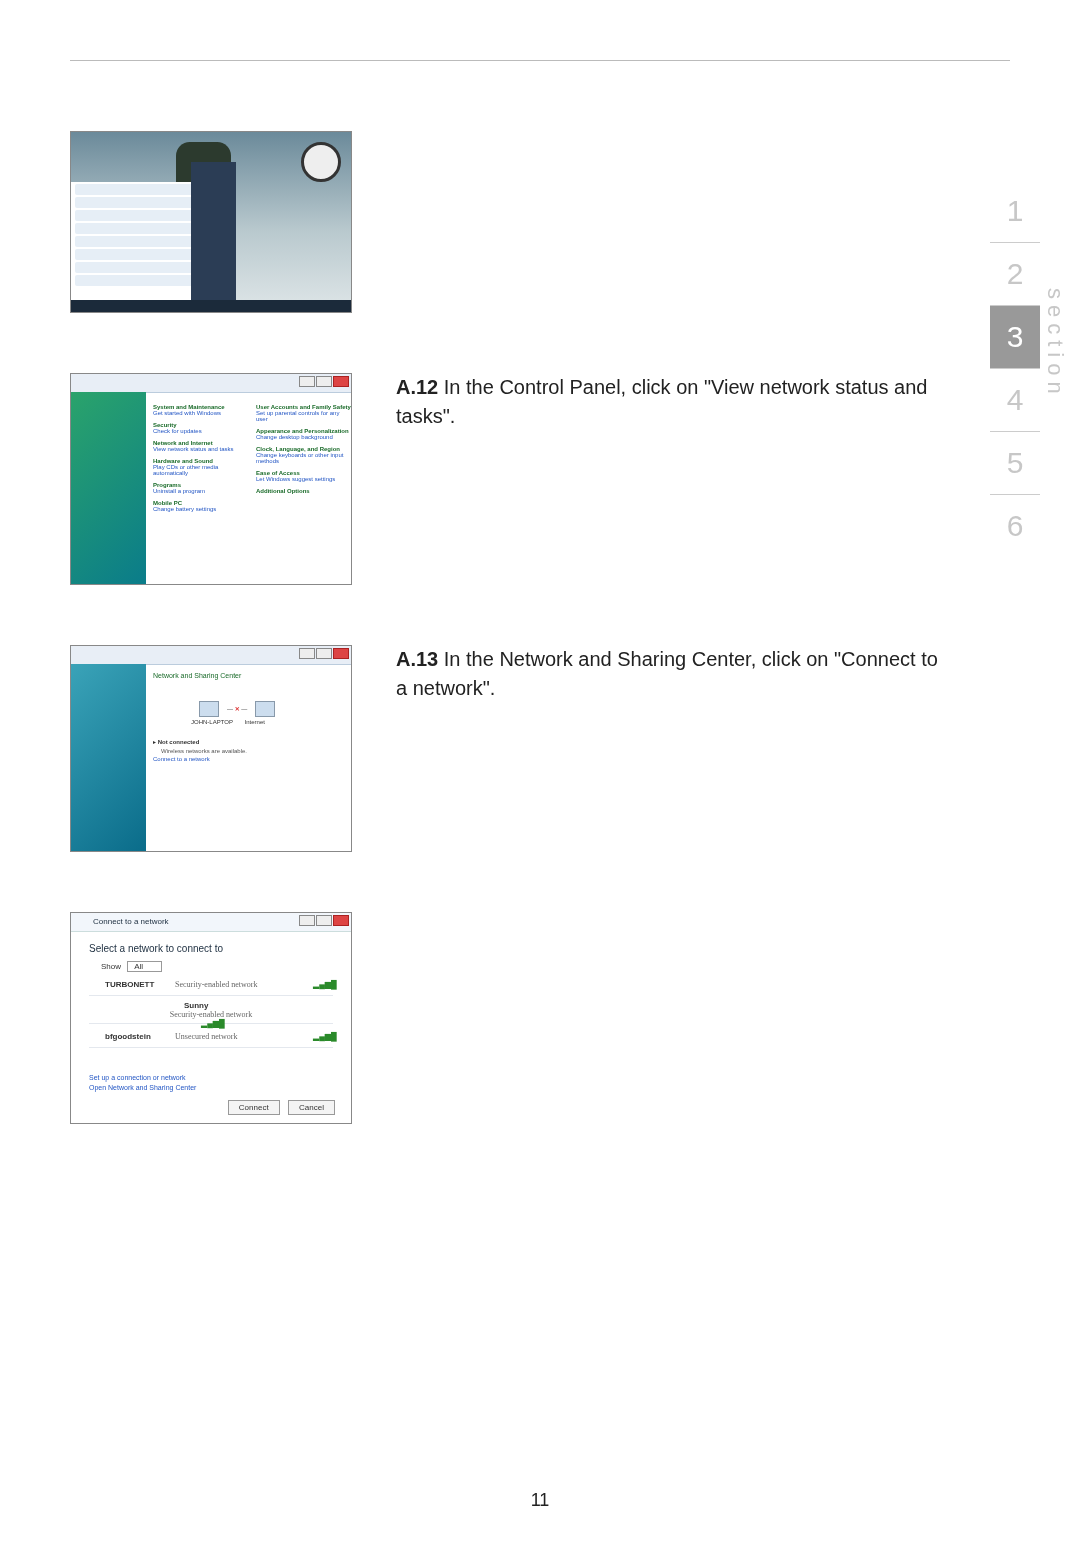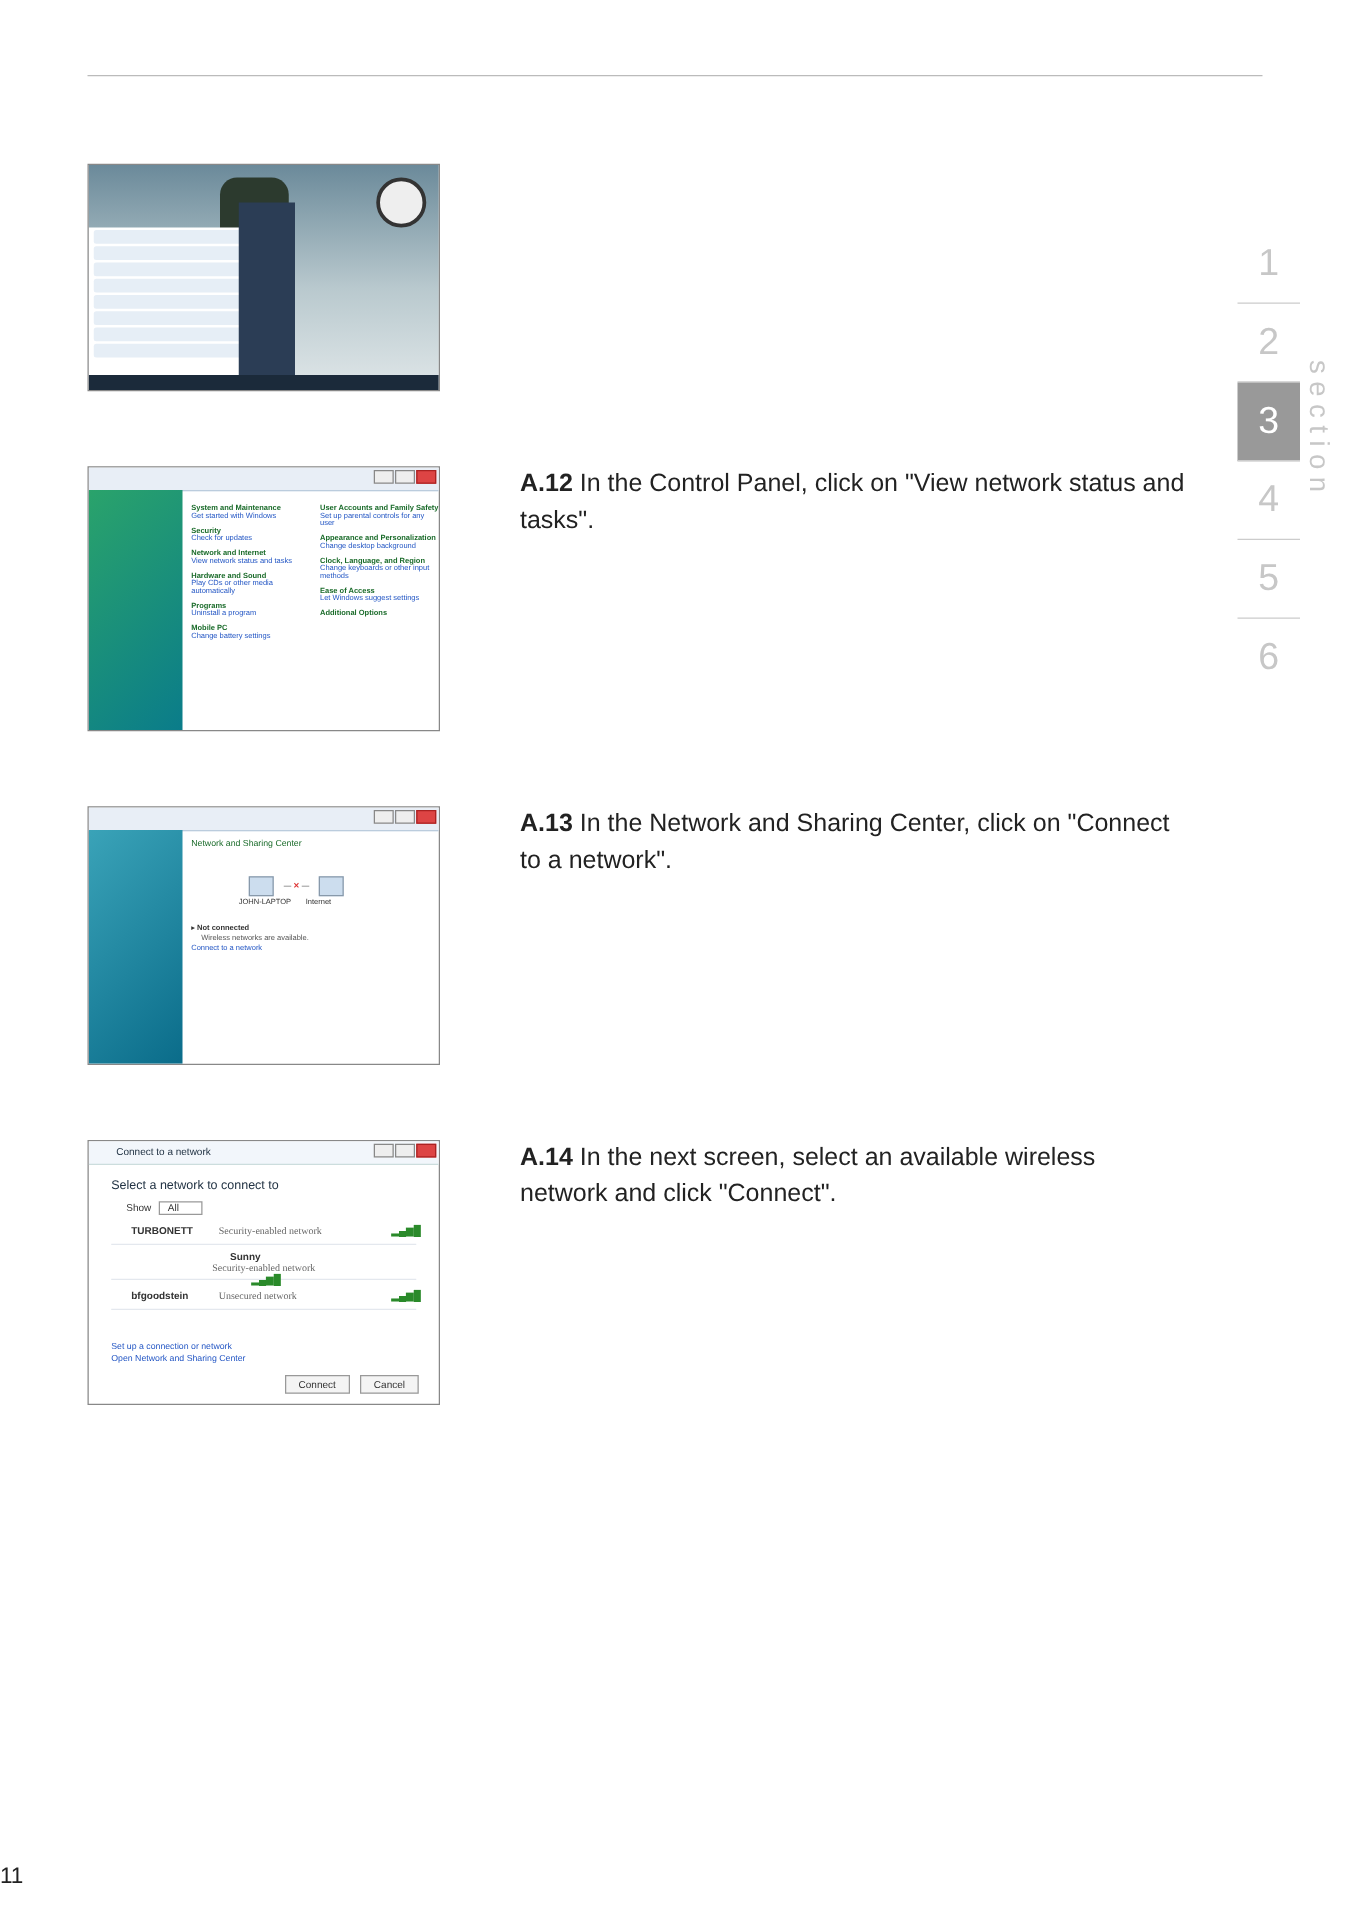--- a/index.html
+++ b/index.html
@@ -1,32 +1,32 @@
 <!DOCTYPE html>
 <html><head>
 <meta charset="utf-8">
 <style>
   html,body{margin:0;padding:0;background:#fff;}
   body{width:1080px;height:1541px;font-family:Arial,Helvetica,sans-serif;color:#333;position:relative;}
   .page{padding:60px 70px 0 70px;position:relative;}
   .title{font-size:40px;font-weight:400;color:#9e9e9e;letter-spacing:0.5px;margin:0 0 12px 0;font-family:"Trebuchet MS",Arial,sans-serif;}
   .rule{border:none;border-top:1px solid #bbb;margin:0 0 70px 0;}
   .step{display:flex;align-items:flex-start;margin-bottom:60px;}
-  .thumb{flex:0 0 280px;margin-right:64px;border:1px solid #888;background:#f5f5f5;height:180px;position:relative;overflow:hidden;}
+  .thumb{flex:0 0 280px;margin-right:44px;border:1px solid #888;background:#f5f5f5;height:180px;position:relative;overflow:hidden;}
   .thumb-tall{height:210px;}
   .thumb-med{height:205px;}
   .thumb-short{height:210px;}
   .text{flex:1;font-size:20px;line-height:1.45;color:#222;padding-right:60px;}
   .step-num{font-weight:700;}
   .sectionnav{position:absolute;right:40px;top:180px;width:50px;text-align:center;}
   .sectionnav .vlabel{writing-mode:vertical-rl;font-size:22px;letter-spacing:6px;color:#c7c7c7;position:absolute;left:52px;top:108px;}
   .sectionnav .num{font-size:30px;color:#c7c7c7;padding:14px 0;border-bottom:1px solid #ccc;}
   .sectionnav .num.last{border-bottom:none;}
   .sectionnav .num.active{background:#999;color:#fff;}
-  .pagenum{position:absolute;bottom:30px;left:0;right:0;font-size:18px;color:#222;}
+  .pagenum{position:absolute;bottom:30px;left:0;right:0;text-align:center;font-size:18px;color:#222;}
   
   .ss11{background:linear-gradient(180deg,#6b8a9a 0%,#b9c9ce 55%,#dfe6e8 100%);position:relative;}
   .ss11 .menu{position:absolute;left:0;bottom:0;width:135px;height:130px;background:#fff;border-right:1px solid #888;}
   .ss11 .menu2{position:absolute;left:120px;bottom:0;width:45px;height:150px;background:#2b3d55;}
   .ss11 .clock{position:absolute;right:10px;top:10px;width:34px;height:34px;border:3px solid #333;border-radius:50%;background:#eee;}
   .ss11 .tree{position:absolute;left:105px;top:10px;width:55px;height:80px;background:#2c3a2e;border-radius:20px 20px 40px 40px;}
   .ss11 .taskbar{position:absolute;left:0;right:0;bottom:0;height:12px;background:#1b2a3a;}
   .ss11 .menurow{height:11px;margin:2px 4px;background:#e6eef6;border-radius:2px;}
   .ss12,.ss13{background:#fff;}
   .ss12 .side{position:absolute;left:0;top:18px;bottom:0;width:75px;background:linear-gradient(135deg,#2aa36b 0%,#0a7c8a 100%);}
@@ -198,24 +198,20 @@
       </div>
       <div class="links">
         <div>Set up a connection or network</div>
         <div>Open Network and Sharing Center</div>
       </div>
       <div class="btns">
         <span class="b">Connect</span>
         <span class="b">Cancel</span>
       </div>
     </div>
-    <div class="text">
-      <span class="step-num">A.14</span>
-      <span>In the next screen, select an available wireless network and click "Connect".</span>
-    </div>
   </div>
 
   <div class="sectionnav">
     <div class="vlabel">section</div>
     <div class="num">1</div>
     <div class="num">2</div>
     <div class="num active">3</div>
     <div class="num">4</div>
     <div class="num">5</div>
     <div class="num last">6</div>

